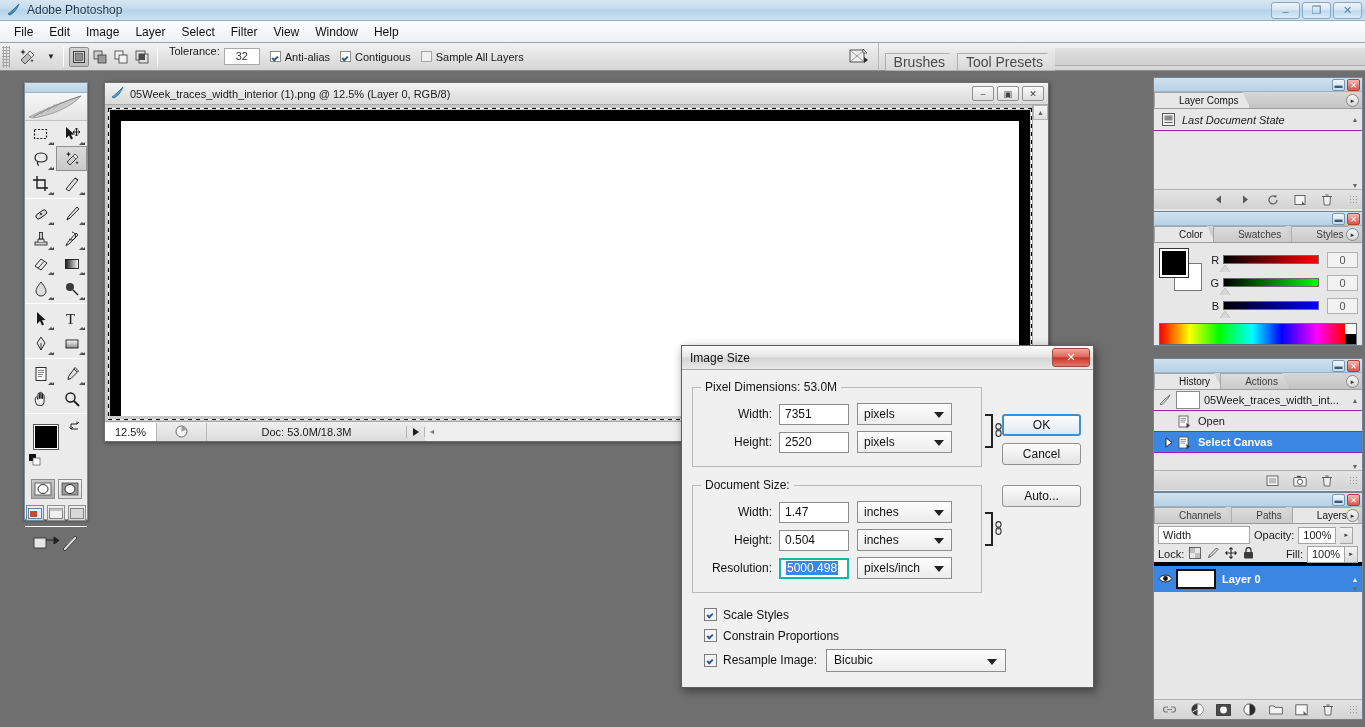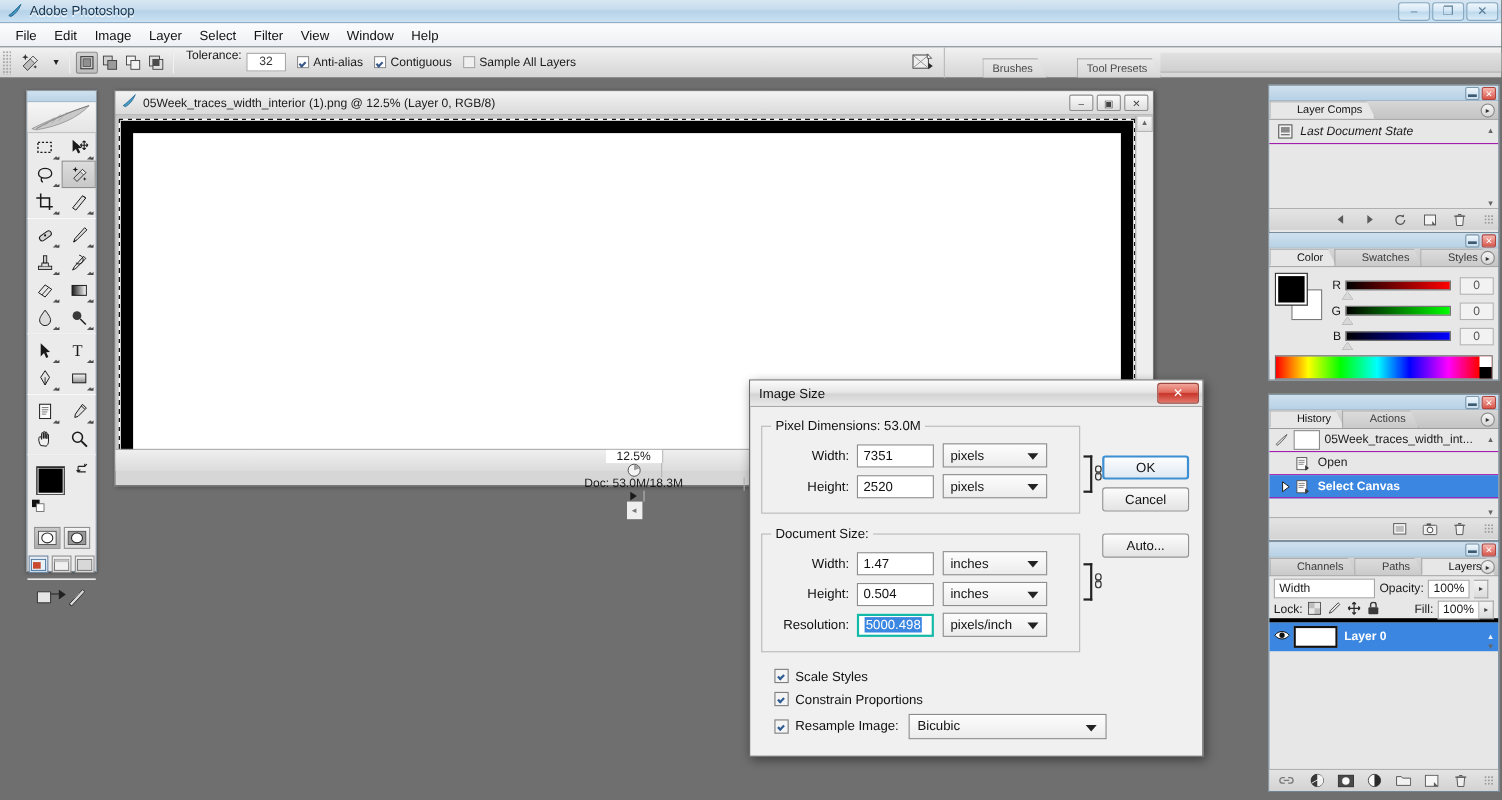--- a/index.html
+++ b/index.html
@@ -81,26 +81,25 @@
     border-left: 2px solid #3a5a8a; border-bottom: 2px solid #3a5a8a;
     transform: rotate(-45deg);
   }
   .chkbox.dim { background: #f0f0f0; border-color:#a5a5a5;}
 
   .opt-right { margin-left: auto; display: flex; align-items: center; height: 28px; }
   .palette-well-icon { width: 30px; height: 26px; display:flex;align-items:center;justify-content:center;}
   .dock-tabs { display: flex; align-items: flex-end; height: 28px; margin-left: 4px;
     border-left: 1px solid #b9b9b9; padding-left: 6px;}
   .dock-tab {
-    position: relative; height: 18px; padding: 0 12px 0 8px; font-size: 10px; color: #4a4a4a;
+    position: relative; height: 18px; padding: 0 12px 0 8px; font-size: 14px; color: #4a4a4a;
     background: linear-gradient(to bottom,#e9e9e9,#d7d7d7);
     border: 1px solid #adadad; border-bottom: none; margin-right: -1px;
     display: flex; align-items: center;
     clip-path: polygon(0 0, calc(100% - 9px) 0, 100% 100%, 0 100%);
-    margin-left: 28px;
   }
   .dock-strip { flex: 1; height: 18px; background: linear-gradient(to bottom,#e1e1e1,#cfcfcf);
      border-bottom: 1px solid #adadad;}
 
   
   .toolbox {
     position: absolute; left: 24px; top: 82px; width: 64px; height: 438px;
     background: #ebebeb; border: 1px solid #7f8e99;
     box-shadow: 0 1px 3px rgba(0,0,0,.35);
   }
@@ -174,23 +173,23 @@
     background-repeat: no-repeat;
     pointer-events: none;
   }
   .vscroll {
     position: absolute; right: 0; top: 22px; width: 16px; height: 316px;
     background: #eee; border-left: 1px solid #a7a7a7;
   }
   .scroll-arrow { width: 15px; height: 15px; background: linear-gradient(to bottom,#f6f6f6,#dfdfdf);
     border: 1px solid #b4b4b4; display:flex;align-items:center;justify-content:center;font-size:7px;color:#666;}
   .doc-status {
-    position: absolute; left: 0; bottom: 13px; width: 943px; height: 20px;
+    position: absolute; left: 0; bottom: 0; width: 943px; height: 20px;
     background: linear-gradient(to bottom,#efefef,#dcdcdc); border-top: 1px solid #aaa;
-    display: flex; align-items: center; font-size: 11px; color: #1a1a1a; flex-direction: column;
+    display: flex; align-items: center; font-size: 11px; color: #1a1a1a;
   }
   .zoombox { width: 52px; height: 18px; background:#fff; border-right: 1px solid #b5b5b5;
      display:flex;align-items:center;justify-content:center;}
   .statbox { width: 50px; height: 18px; border-right:1px solid #b5b5b5; display:flex;align-items:center;justify-content:center;}
   .docinfo { width: 200px; display:flex;align-items:center;justify-content:center; border-right:1px solid #b5b5b5;}
   .hscroll-track { flex: 1; height: 18px; background: #efefef; display:flex; align-items:center;}
 
   
   .panel {
     position: absolute; left: 1153px; width: 210px;

